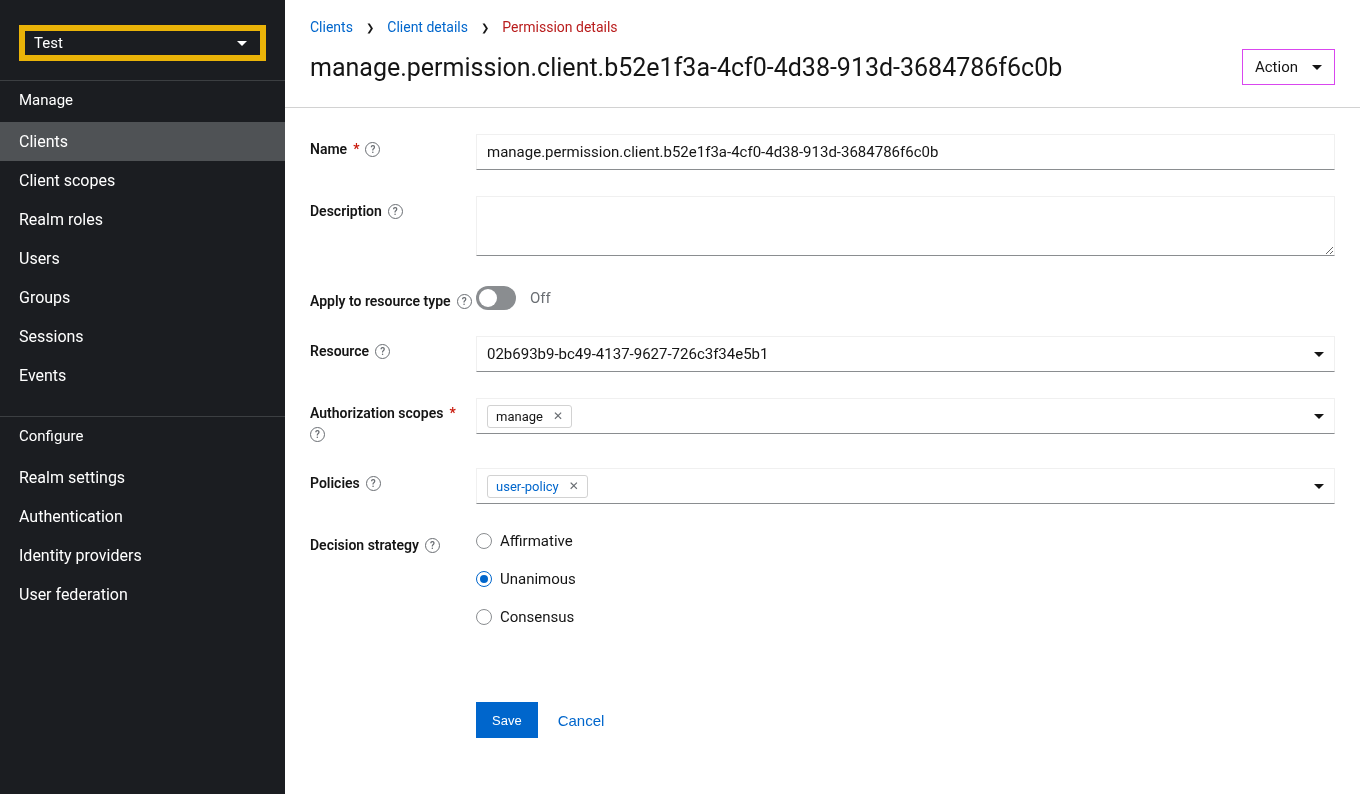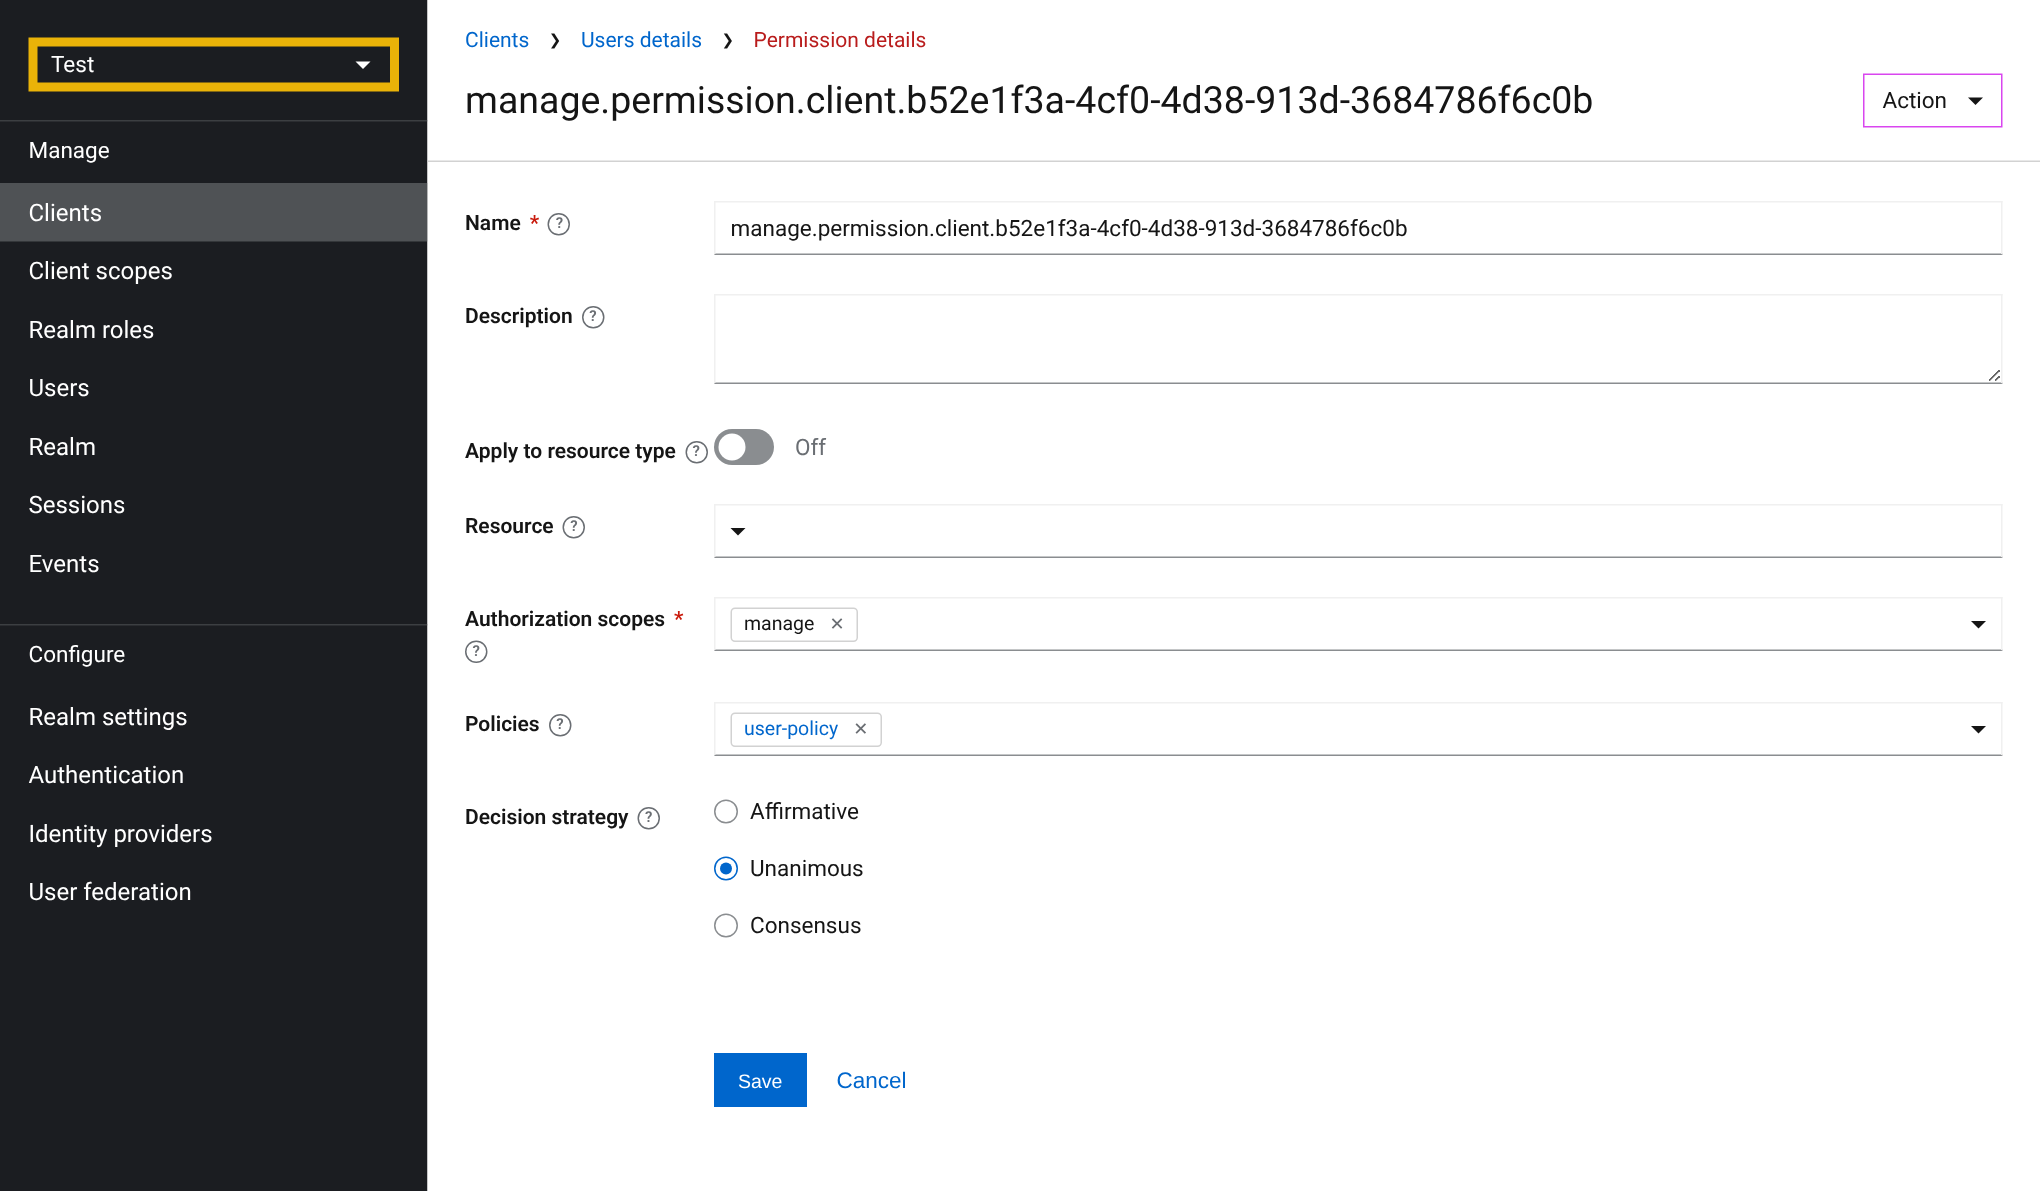--- a/index.html
+++ b/index.html
@@ -59,39 +59,39 @@
     <div class="realm-selector">
       <span>Test</span>
       <span class="realm-caret"></span>
     </div>
     <div class="side-section-title">Manage</div>
     <div id="manage-items">
         <div class="side-item active">Clients</div>
         <div class="side-item">Client scopes</div>
         <div class="side-item">Realm roles</div>
         <div class="side-item">Users</div>
-        <div class="side-item">Realm</div>
+        <div class="side-item">Groups</div>
         <div class="side-item">Sessions</div>
         <div class="side-item">Events</div>
       </div>
     <div style="height:21px"></div>
     <div class="side-section-title">Configure</div>
     <div id="configure-items">
         <div class="side-item">Realm settings</div>
         <div class="side-item">Authentication</div>
         <div class="side-item">Identity providers</div>
         <div class="side-item">User federation</div>
       </div>
   </div>
 
   <div class="main">
     <div class="breadcrumb" id="breadcrumb">
         <span class="bc-link">Clients</span>
         <span class="bc-sep">❯</span>
-        <span class="bc-link">Users details</span>
+        <span class="bc-link">Client details</span>
         <span class="bc-sep">❯</span>
         <span class="bc-current">Permission details</span>
       </div>
 
     <div class="page-header">
       <h1 class="page-title">manage.permission.client.b52e1f3a-4cf0-4d38-913d-3684786f6c0b</h1>
       <div class="action-dropdown">
         <span>Action</span>
         <span class="action-caret"></span>
       </div>
@@ -143,20 +143,21 @@
 
       <div class="form-row">
         <div class="form-label">
           <span class="label-block">
             <span>Resource</span>
             <span class="help-icon">?</span>
           </span>
         </div>
         <div class="form-control">
           <div class="select-control">
+            <span class="select-value">02b693b9-bc49-4137-9627-726c3f34e5b1</span>
             <span class="select-caret"></span>
           </div>
         </div>
       </div>
 
       <div class="form-row">
         <div class="form-label">
           <span class="label-block">
             <span>Authorization scopes</span>
             <span class="req">*</span>

